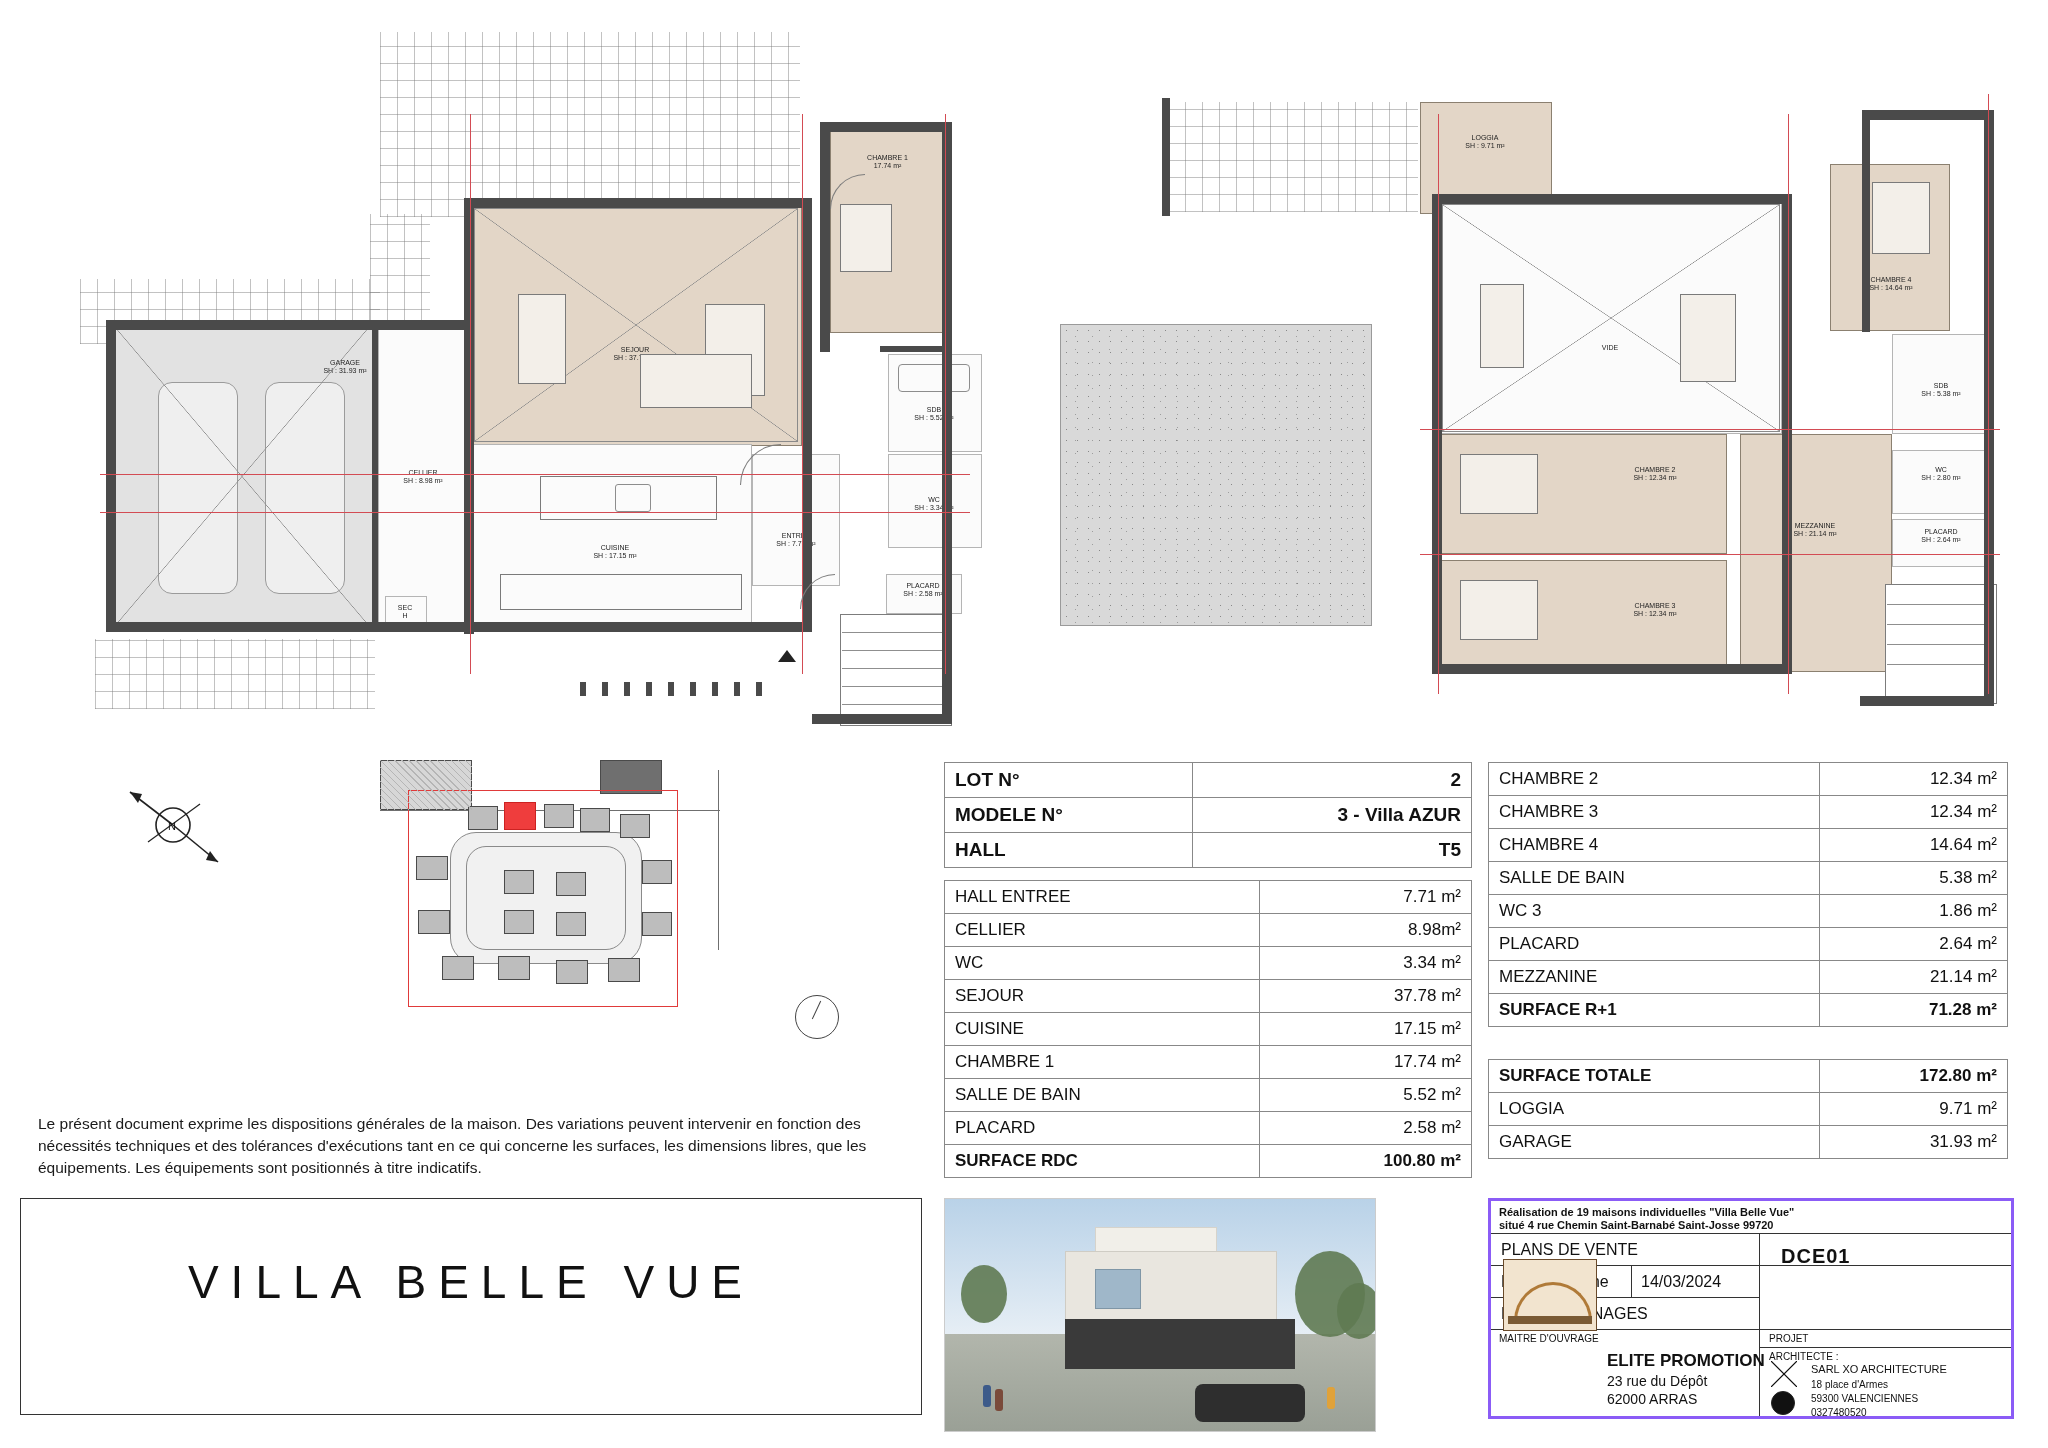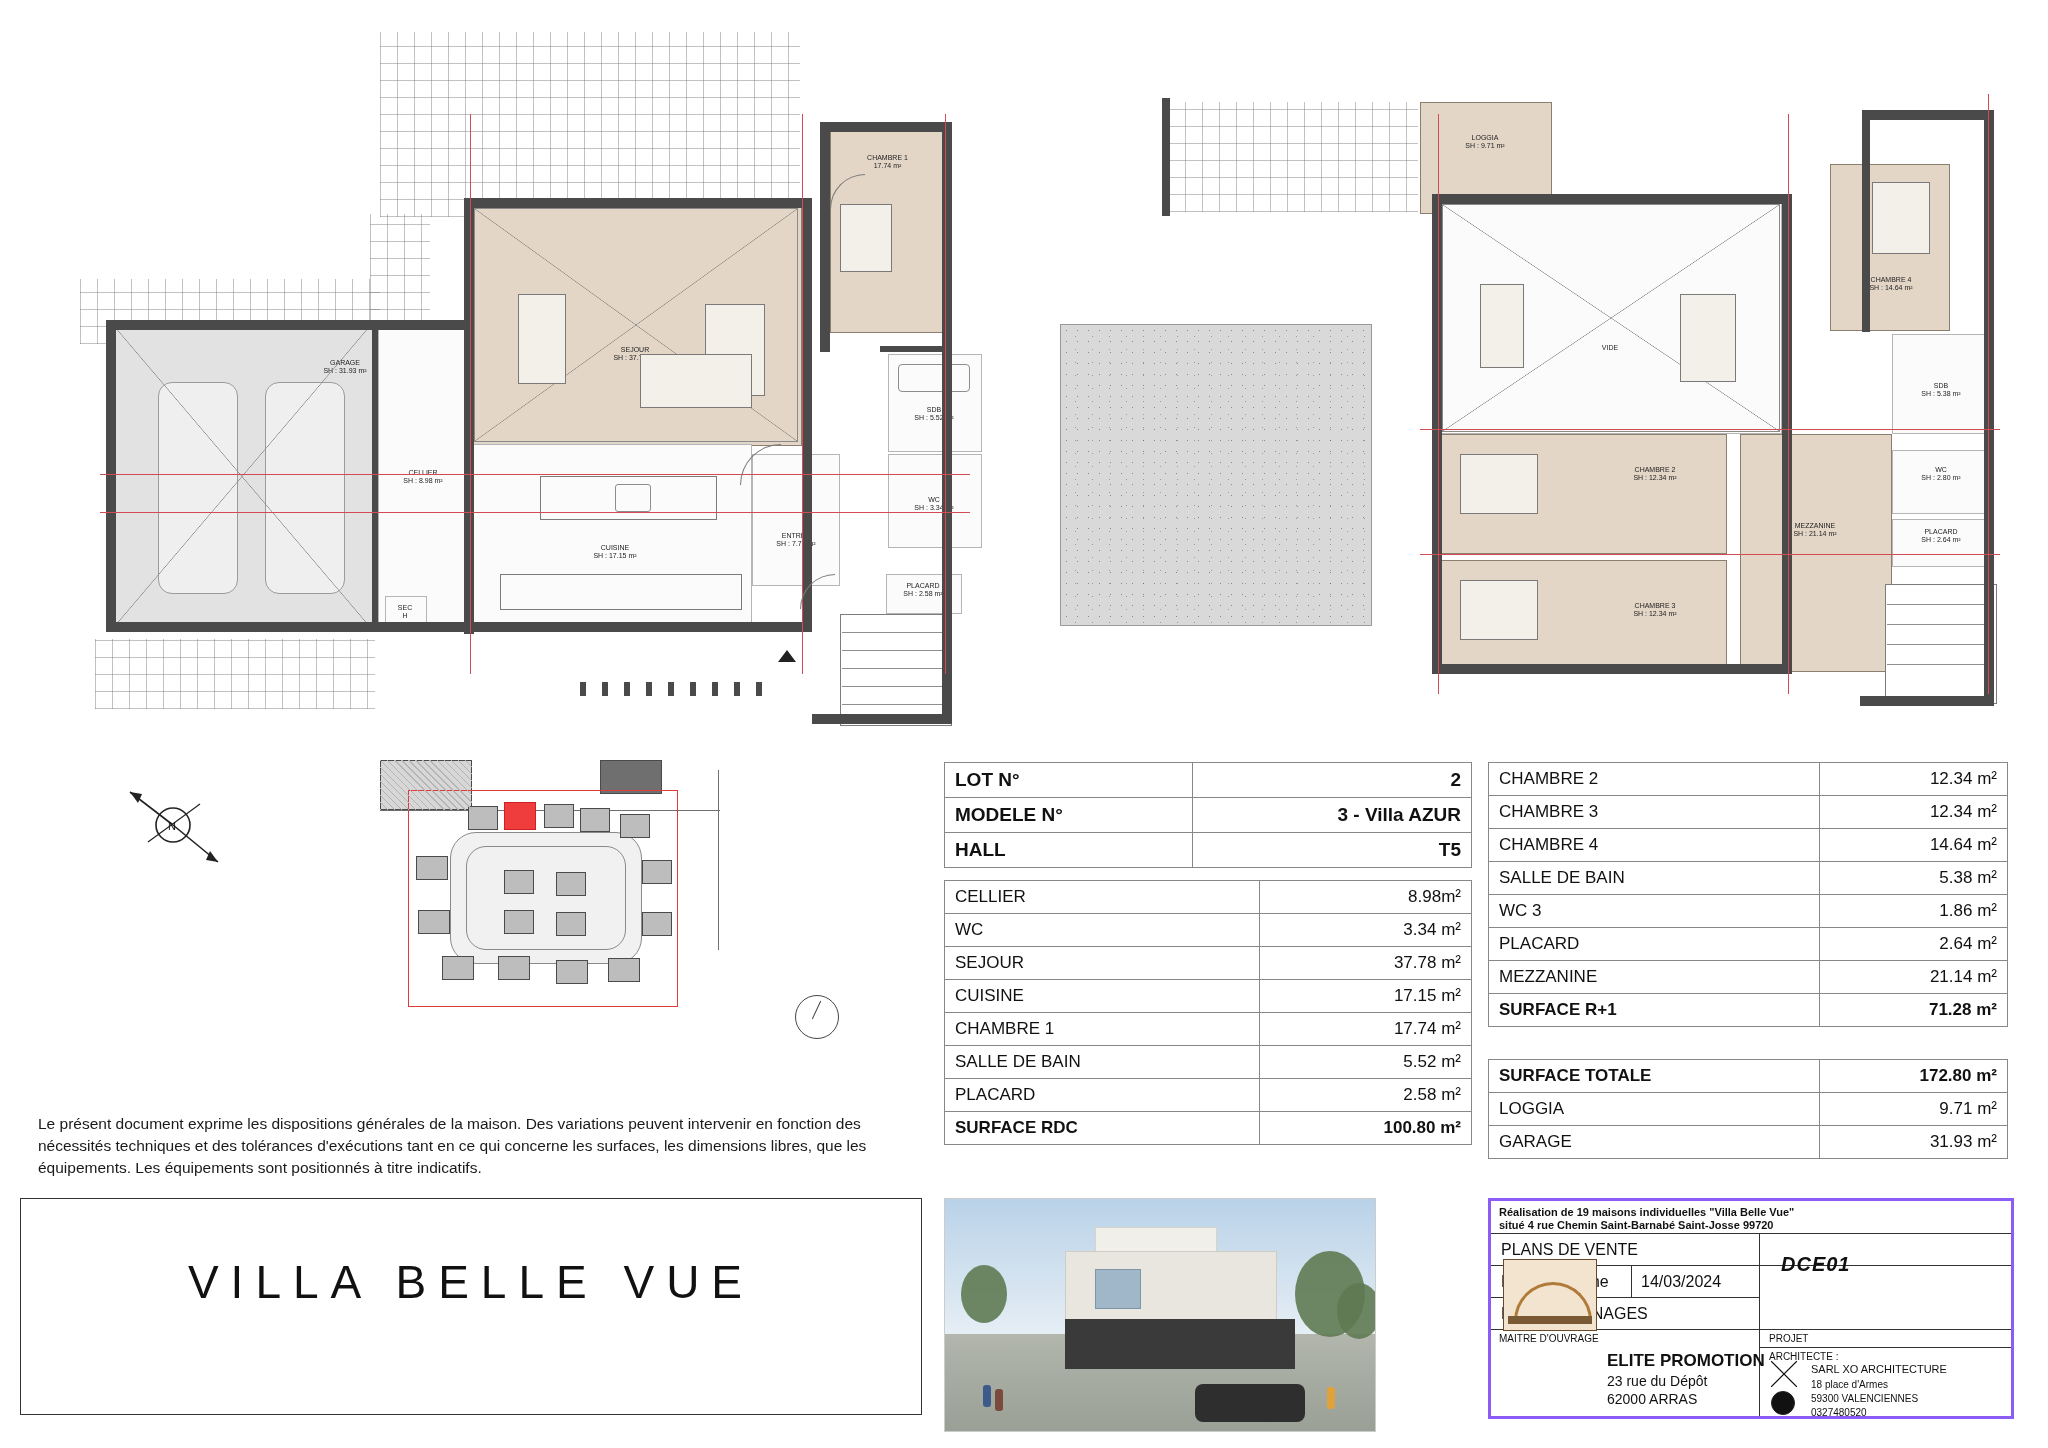--- a/index.html
+++ b/index.html
@@ -367,20 +367,24 @@
         </tr>
         <tr>
           <td class="k bold">HALL</td>
           <td class="v bold">T5</td>
         </tr>
       </tbody>
     </table>
   <table class="tbl" id="rdc-table">
       <tbody>
         <tr>
+          <td class="k">HALL ENTREE</td>
+          <td class="v">7.71 m²</td>
+        </tr>
+        <tr>
           <td class="k">CELLIER</td>
           <td class="v">8.98m²</td>
         </tr>
         <tr>
           <td class="k">WC</td>
           <td class="v">3.34 m²</td>
         </tr>
         <tr>
           <td class="k">SEJOUR</td>
           <td class="v">37.78 m²</td>
@@ -481,21 +485,21 @@
     <div class="t" style="left:8px;top:18px;font-size:11px;font-weight:700;">situé 4 rue Chemin Saint-Barnabé Saint-Josse 99720</div>
     <div class="line" style="left:0;top:32px;width:520px;height:1px;"></div>
 
     <div class="t" style="left:10px;top:40px;font-size:16px;">PLANS DE VENTE</div>
     <div class="line" style="left:0;top:64px;width:520px;height:1px;"></div>
 
     <div class="t" style="left:10px;top:72px;font-size:16px;">Ech :1/100éme</div>
     <div class="line" style="left:140px;top:64px;width:1px;height:32px;"></div>
     <div class="t" style="left:150px;top:72px;font-size:16px;">14/03/2024</div>
     <div class="line" style="left:268px;top:32px;width:1px;height:96px;"></div>
-    <div class="t big" style="left:290px;top:52px;font-style:italic;">DCE01</div>
+    <div class="t big" style="left:290px;top:44px;">DCE01</div>
     <div class="line" style="left:0;top:96px;width:268px;height:1px;"></div>
     <div class="t" style="left:10px;top:104px;font-size:16px;">PLANS AMENAGES</div>
     <div class="line" style="left:0;top:128px;width:520px;height:1px;"></div>
 
     <div class="t" style="left:8px;top:132px;font-size:10px;">MAITRE D'OUVRAGE</div>
     <div class="t" style="left:278px;top:132px;font-size:10px;">PROJET</div>
     <div class="line" style="left:268px;top:146px;width:252px;height:1px;"></div>
     <div class="t" style="left:278px;top:150px;font-size:10px;">ARCHITECTE :</div>
     <div class="line" style="left:268px;top:128px;width:1px;height:87px;"></div>
 

